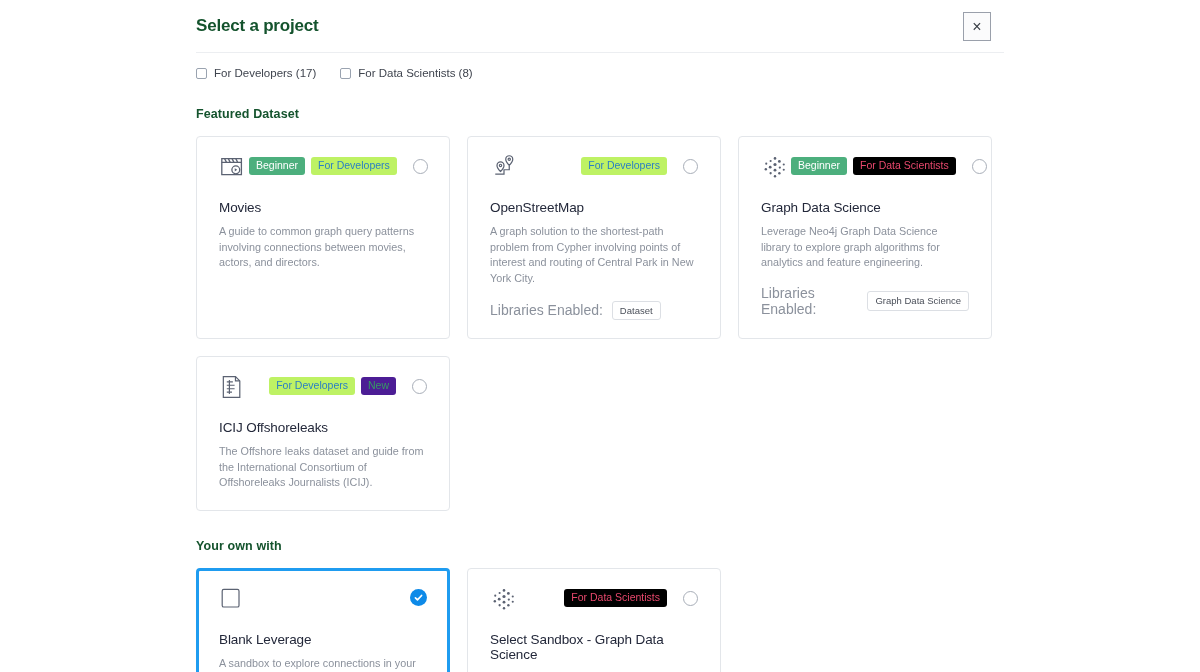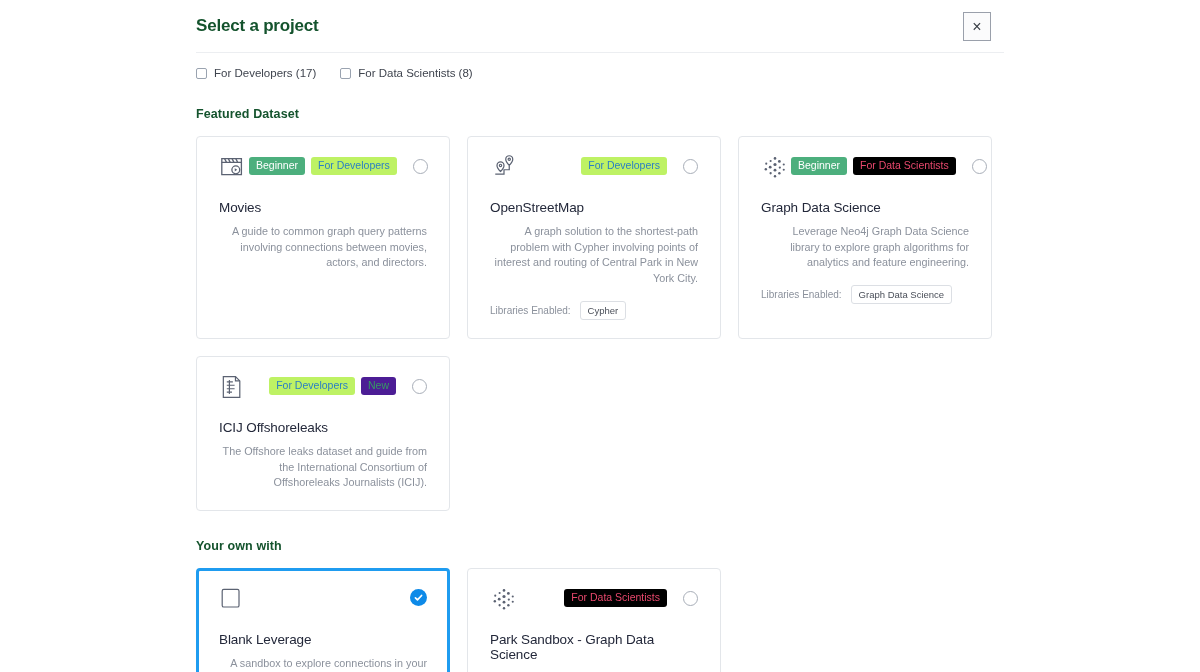--- a/index.html
+++ b/index.html
@@ -176,30 +176,29 @@
     font-size: 13.5px;
     font-weight: normal;
     color: #23283a;
     letter-spacing: -0.1px;
   }
   .card-desc {
     margin-top: 9px;
     font-size: 10.8px;
     line-height: 1.45;
     color: #8b919c;
-    text-align: right;
   }
   .libs {
     margin-top: 14px;
     display: flex;
     align-items: center;
     gap: 9px;
   }
   .libs-label {
-    font-size: 10px;
+    font-size: 14px;
     color: #8b919c;
   }
   .lib-chip {
     font-size: 9.5px;
     color: #4a4f59;
     border: 1px solid #dcdfe4;
     border-radius: 3px;
     padding: 4px 7px;
     background: #fff;
     white-space: nowrap;
@@ -257,24 +256,24 @@
               <path d="M18 6c0-2.2 1.8-4 4-4s4 1.8 4 4c0 3-4 7-4 7s-4-4-4-7z"></path>
               <circle cx="22" cy="6" r="1.3"></circle>
               <path d="M22 13v5h-6v5H6"></path>
             </svg></span>
           <span class="badges">
             <span class="badge badge-dev">For Developers</span>
             <span class="radio"></span>
           </span>
         </div>
         <div class="card-title">OpenStreetMap</div>
-        <div class="card-desc">A graph solution to the shortest-path problem with Cypher involving points of interest and routing of Central Park in New York City.</div>
+        <div class="card-desc">A graph solution to the shortest-path problem from Cypher involving points of interest and routing of Central Park in New York City.</div>
         <div class="libs">
           <span class="libs-label">Libraries Enabled:</span>
-          <span class="lib-chip">Cypher</span>
+          <span class="lib-chip">Dataset</span>
         </div>
       </div>
       <div class="card featured">
         <div class="card-top">
           <span class="card-icon"><svg viewBox="0 0 32 32" width="28" height="28" fill="currentColor">
               <circle cx="16" cy="5" r="1.5"></circle>
               <circle cx="11" cy="8" r="1.2"></circle>
               <circle cx="21" cy="8.5" r="1.6"></circle>
               <circle cx="6" cy="11" r="1.2"></circle>
               <circle cx="16" cy="12" r="1.8"></circle>
@@ -354,18 +353,18 @@
               <circle cx="26" cy="18" r="1.2"></circle>
               <circle cx="11" cy="22" r="1.3"></circle>
               <circle cx="21" cy="22" r="1.4"></circle>
               <circle cx="16" cy="25.5" r="1.4"></circle>
             </svg></span>
           <span class="badges">
             <span class="badge badge-ds">For Data Scientists</span>
             <span class="radio"></span>
           </span>
         </div>
-        <div class="card-title">Park Sandbox - Graph Data Science</div>
+        <div class="card-title">Select Sandbox - Graph Data Science</div>
         <div class="card-desc">Leverage Neo4j Graph Data Science library to explore graph algorithms for analytics and feature engineering.</div>
       </div>
     </div>
 
 </div>
 
 </body></html>

